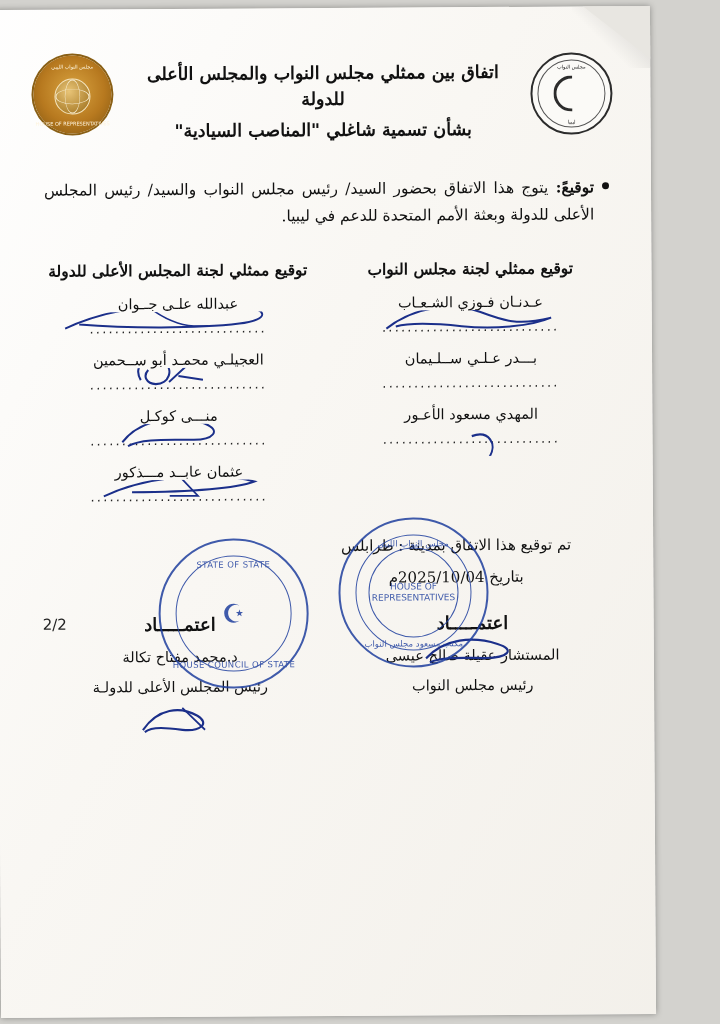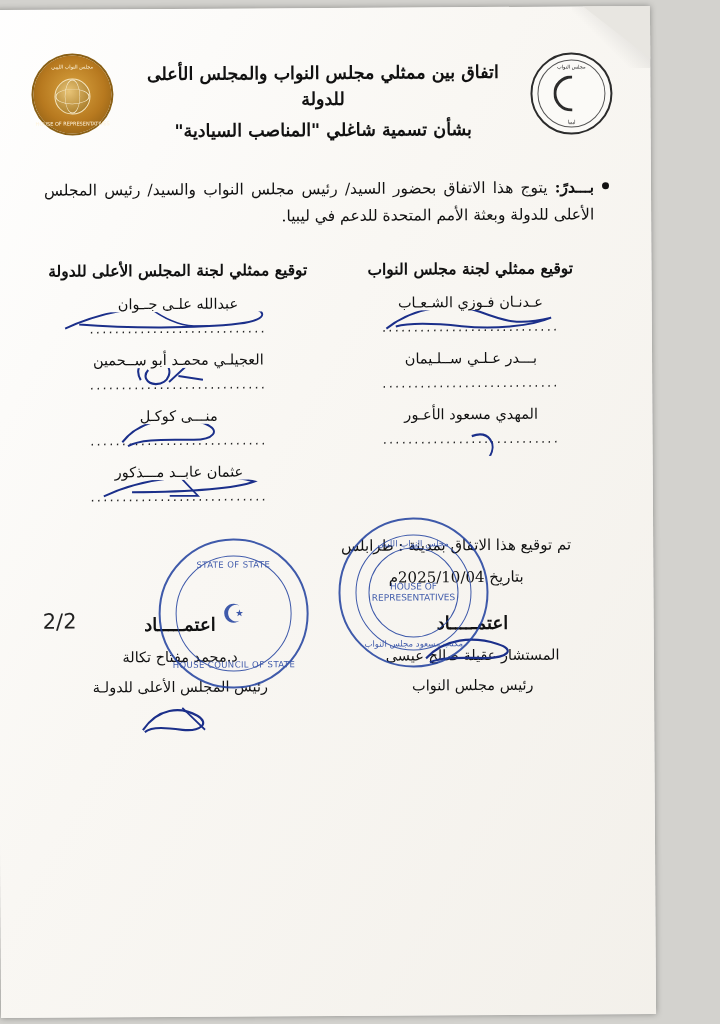--- a/index.html
+++ b/index.html
@@ -331,21 +331,21 @@
     transform: translate(-50%,-50%);
     color: #1f3f9e;
     font-size: 26px;
   }
 
   
   .page-num {
     position: absolute;
     left: 44px;
     bottom: 62px;
-    font-size: 21px;
+    font-size: 15px;
     color: #222;
     font-family: "DejaVu Sans", "Liberation Sans", sans-serif;
     direction: ltr;
   }
 
   .ink { stroke: #1b2f8a; fill: none; }
 </style>
 </head>
 <body>
 
@@ -376,21 +376,21 @@
 
         <div class="title-block">
           <div class="title-line1">اتفاق بين ممثلي مجلس النواب والمجلس الأعلى للدولة</div>
           <div class="title-line2">بشأن تسمية شاغلي "المناصب السيادية"</div>
         </div>
       </div>
 
       <div class="clause">
         <span class="bullet-dot"></span>
         <div class="clause-text">
-          <b>بـــدرً:</b>
+          <b>توقيعً:</b>
           <span>يتوج هذا الاتفاق بحضور السيد/ رئيس مجلس النواب والسيد/ رئيس المجلس الأعلى للدولة وبعثة الأمم المتحدة للدعم في ليبيا.</span>
         </div>
       </div>
 
       <div class="sig-wrap">
 
         <div class="sig-col hor">
           <h3>توقيع ممثلي لجنة مجلس النواب</h3>
 
           <div class="sig-entry">

